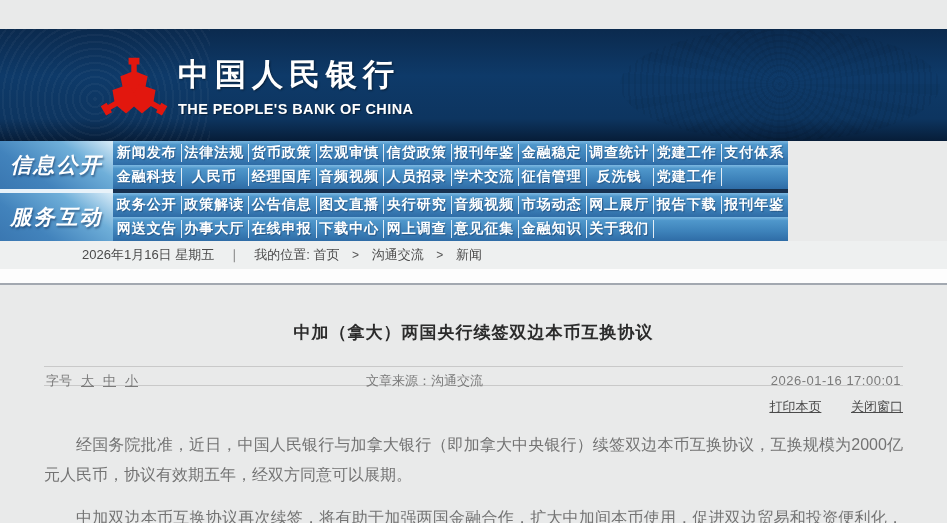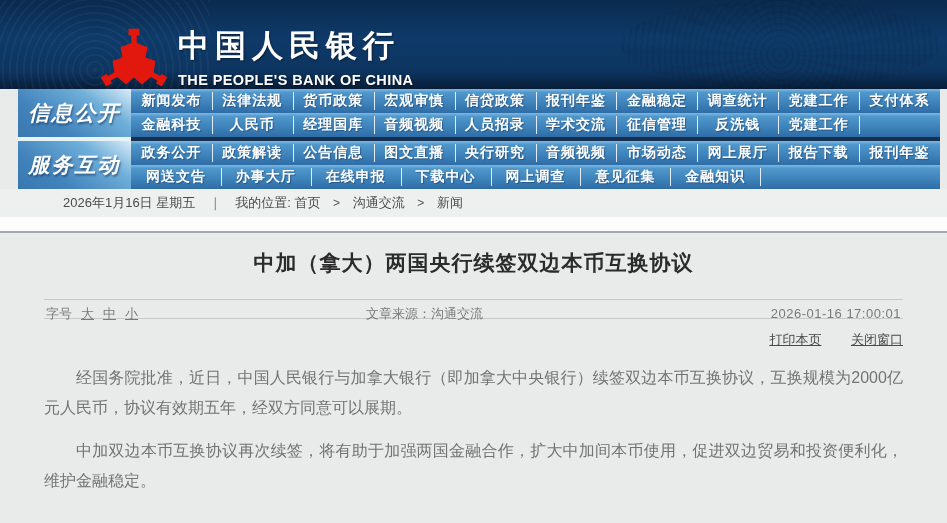--- a/index.html
+++ b/index.html
@@ -5,23 +5,24 @@
   * { margin:0; padding:0; box-sizing:border-box; }
   html,body { width:947px; height:523px; overflow:hidden; }
   body {
     font-family:"Liberation Sans","DejaVu Sans",sans-serif;
     background:#e9eaea;
     position:relative;
   }
 
   
   .header {
-    position:relative; height:89px;
+    position:relative; height:112px;
     background:linear-gradient(180deg,#0b2a4e 0%,#0e3a69 42%,#0d3560 80%,#071d38 100%);
     overflow:hidden;
+    margin-top:29px;
   }
   .wm { position:absolute; top:0; bottom:0; pointer-events:none; }
   .wm-left { left:0; width:210px;
     background:
       repeating-radial-gradient(circle at 95px 70px, rgba(255,255,255,0.035) 0 2px, transparent 2px 7px);
   }
   .wm-right { left:620px; width:320px;
     background:
       repeating-radial-gradient(circle at 160px 55px, rgba(0,0,0,0.10) 0 2px, transparent 2px 6px),
       repeating-conic-gradient(from 0deg at 160px 55px, rgba(0,0,0,0.05) 0deg 4deg, transparent 4deg 10deg);
@@ -34,21 +35,21 @@
     font-family:"Liberation Serif","DejaVu Serif",serif;
     font-size:31px; font-weight:bold; letter-spacing:6px; white-space:nowrap;
     text-shadow:1px 1px 2px rgba(0,0,0,.45);
   }
   .brand-en {
     margin-top:5px; font-size:14.5px; font-weight:bold; letter-spacing:.4px; white-space:nowrap;
     text-shadow:1px 1px 1px rgba(0,0,0,.4);
   }
 
   
-  .nav { width:940px;padding-left:18px; }
+  .nav { width:788px; }
   .nav-section { display:flex; height:48px; }
   .nav-sep { display:flex; height:4px; }
   .nav-sep .sep-label { width:113px; background:#e8f2f9; }
   .nav-sep .sep-menu  { flex:1; background:#16304f; }
   .nav-label {
     width:113px; height:100%;
     display:flex; align-items:center; justify-content:center;
     background:linear-gradient(215deg,#d9ecf8 0%,#6fafd9 30%,#4283bc 70%,#3a77b1 100%);
     color:#fff; font-size:21px; font-weight:bold; font-style:italic;
     letter-spacing:2px; text-shadow:1px 2px 2px rgba(20,50,90,.55);
@@ -67,35 +68,35 @@
   }
   .nav-cell.empty { cursor:default; }
   .nav-cell.sep::before {
     content:""; position:absolute; left:0; top:14%; height:72%; width:1px;
     background:rgba(255,255,255,.85);
   }
 
   
   .breadcrumb {
     height:28px; line-height:28px; background:#eef0f0;
-    font-size:13px; color:#4a4a4a; padding-left:63px; white-space:nowrap;
+    font-size:13px; color:#4a4a4a; padding-left:82px; white-space:nowrap;
   }
   .breadcrumb .divider { margin:0 10px; color:#666; }
   .breadcrumb .arrow { margin:0 9px; color:#555; font-size:12px; }
   .breadcrumb a { color:#4a4a4a; text-decoration:none; cursor:pointer; }
   .white-gap { height:14px; background:#fdfdfd; }
 
   
   .content {
     height:269px; background:#e9eaea;
     border-top:2px solid #a2a8b0;
   }
   .article-title {
-    margin-top:16px; text-align:center;
-    font-size:21px; font-weight:bold; color:#2b2b2b; letter-spacing:1px;
+    margin-top:36px; text-align:center;
+    font-size:17px; font-weight:bold; color:#2b2b2b; letter-spacing:1px;
   }
   .meta-row {
     position:relative; margin:22px 44px 0;
     height:20px; line-height:27px;
     border-top:1px solid #c9c9c9; border-bottom:1px solid #c9c9c9;
     font-size:13px; color:#7a7a7a;
   }
   .meta-fontsize { position:absolute; left:2px; }
   .meta-fontsize a { color:#7a7a7a; text-decoration:underline; margin-left:9px; cursor:pointer; }
   .meta-source { position:absolute; left:322px; }
@@ -179,20 +180,21 @@
           <div class="nav-cell sep">报刊年鉴</div>
         </div>
         <div class="nav-row">
           <div class="nav-cell">网送文告</div>
           <div class="nav-cell sep">办事大厅</div>
           <div class="nav-cell sep">在线申报</div>
           <div class="nav-cell sep">下载中心</div>
           <div class="nav-cell sep">网上调查</div>
           <div class="nav-cell sep">意见征集</div>
           <div class="nav-cell sep">金融知识</div>
+          <div class="nav-cell sep">关于我们</div>
           <div class="nav-cell empty sep"></div>
           <div class="nav-cell empty"></div>
         </div>
       </div>
     </div>
   </div>
 
 <div class="breadcrumb">
   <span>2026年1月16日 星期五</span>
   <span class="divider">｜</span>

